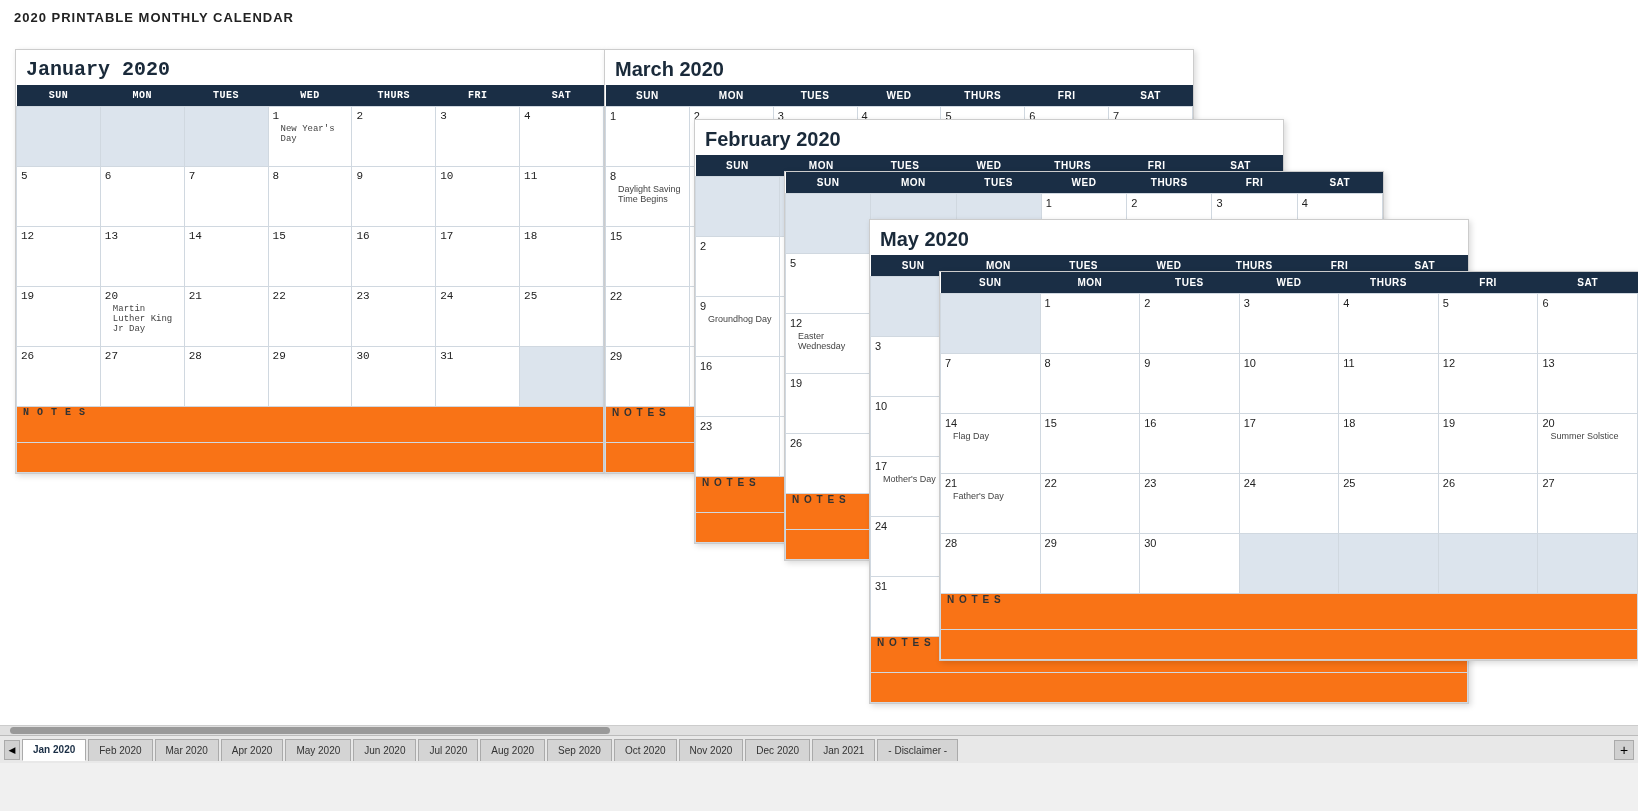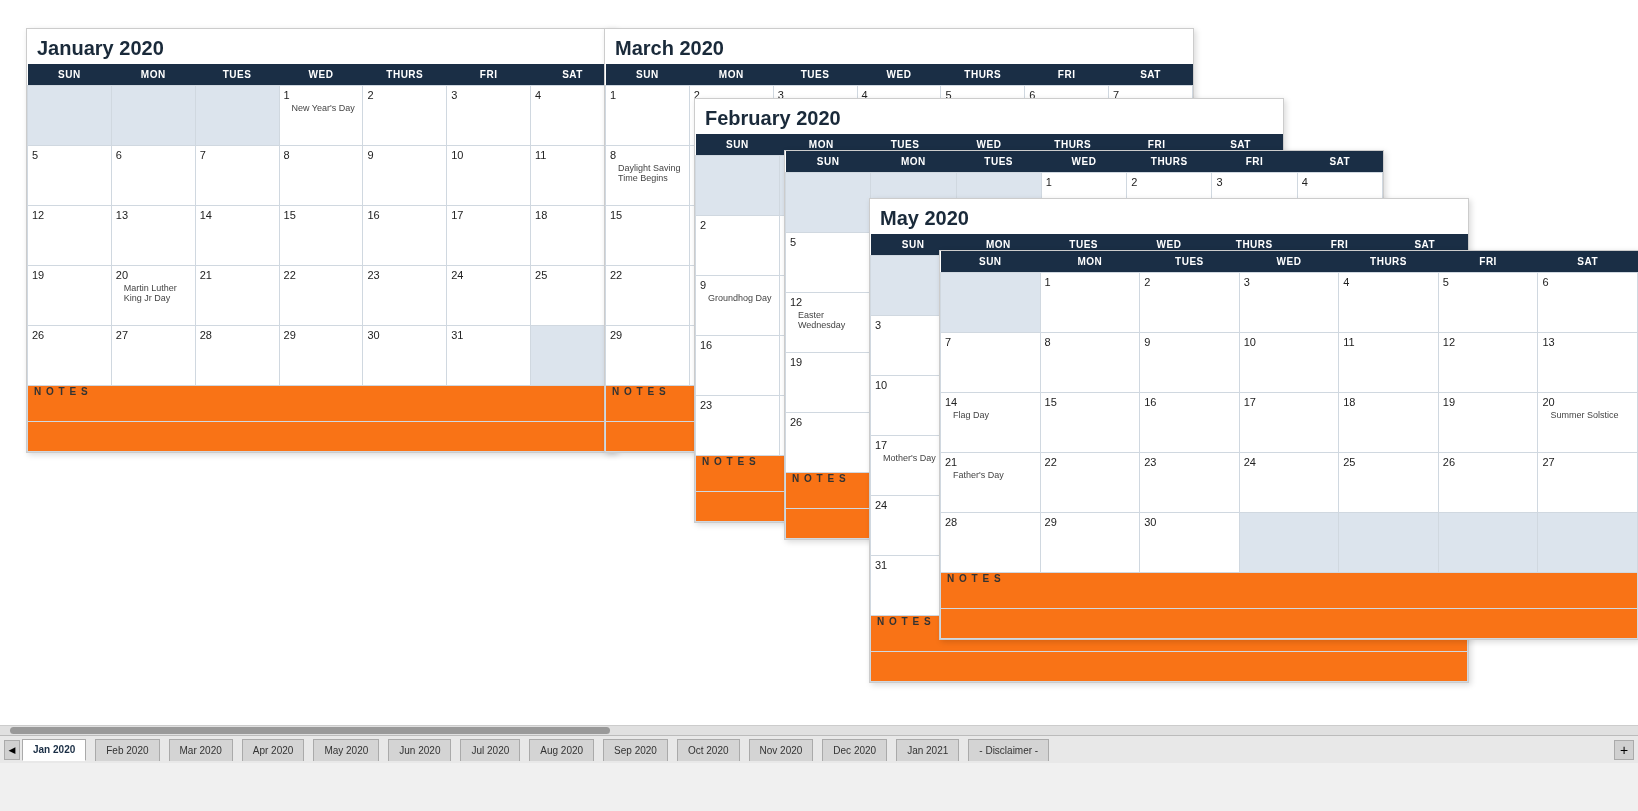--- a/index.html
+++ b/index.html
@@ -130,21 +130,21 @@
 
     .tab-item.active {
       background: #fff;
       color: #1a2e45;
       font-weight: bold;
       border-bottom: 1px solid #fff;
     }
 
     .tab-bar-scroll {
       display: flex;
-      gap: 7px;
+      gap: 0;
       flex: 1;
       overflow: hidden;
     }
 
     .tab-nav-btn {
       background: #d0d0d0;
       border: 1px solid #aaa;
       width: 16px;
       height: 20px;
       cursor: pointer;
@@ -185,23 +185,24 @@
       border-radius: 4px;
       height: 7px;
       width: 600px;
       margin-left: 10px;
     }
   </style>
 </head>
 <body>
 
 <div class="main-area">
+  <div class="page-title">2020 PRINTABLE MONTHLY CALENDAR</div>
 
   <div id="calendars-container" style="position:relative; width:100%; height:710px;">
-      <div class="cal-card" style="left: 12px; top: 18px; width: 590px; z-index: 1;">
+      <div class="cal-card" style="left: 1px; top: 18px; width: 590px; z-index: 1; font-family: Liberation Mono, monospace;">
         <div class="cal-month-title">January 2020</div>
         <table class="cal-table">
           <thead>
             <tr>
               <th>SUN</th>
               <th>MON</th>
               <th>TUES</th>
               <th>WED</th>
               <th>THURS</th>
               <th>FRI</th>

